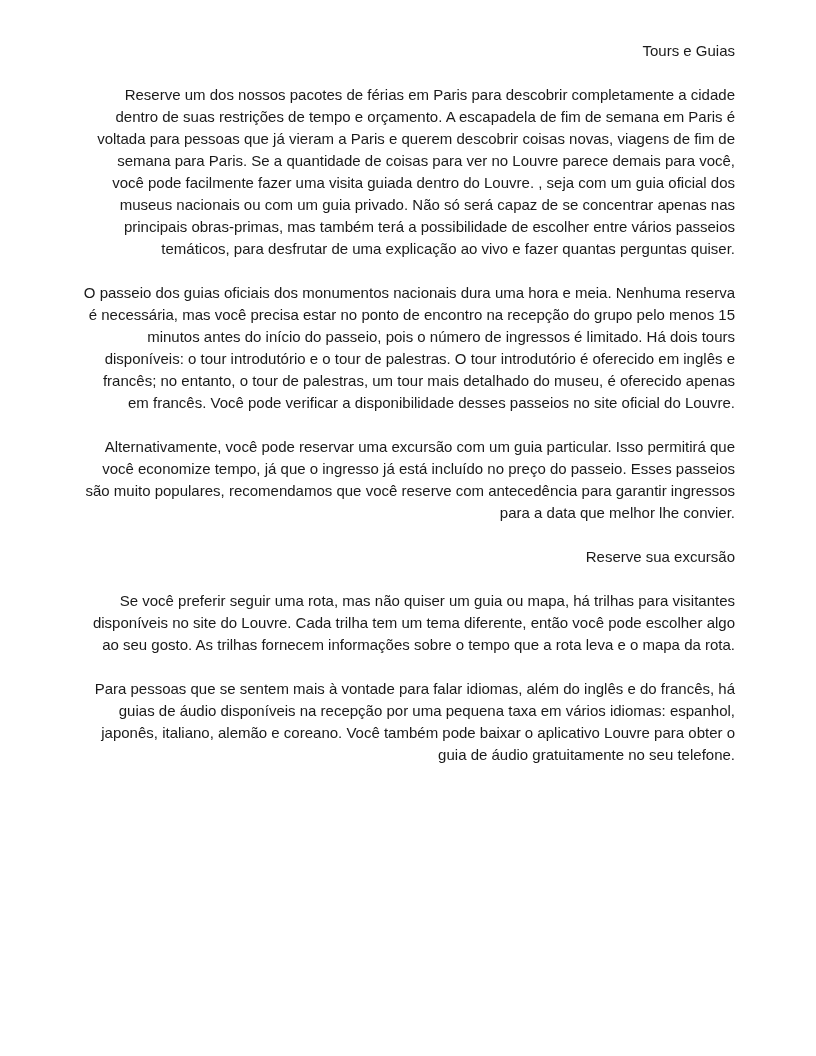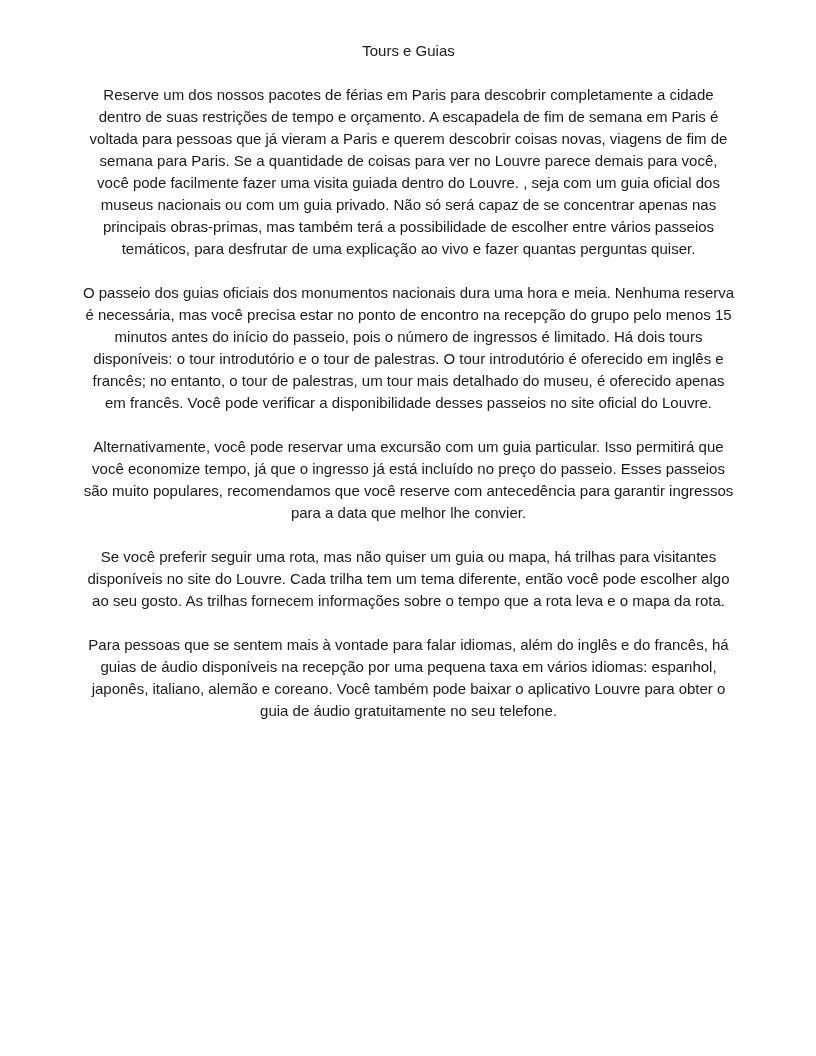--- a/index.html
+++ b/index.html
@@ -18,33 +18,34 @@
     width: 816px;
     height: 1056px;
     padding: 40px 81px 0 82px;
     background: #ffffff;
   }
   .doc-page p {
     margin: 0 0 22px 0;
     font-size: 15px;
     line-height: 22px;
     color: #1a1a1a;
-    text-align: center;
+    text-align: right;
     word-spacing: normal;
   }
 </style>
 </head>
 <body>
 
 <div class="doc-page">
   <p>Tours e Guias</p>
 
   <p>Reserve um dos nossos pacotes de férias em Paris para descobrir completamente a cidade dentro de suas restrições de tempo e orçamento. A escapadela de fim de semana em Paris é voltada para pessoas que já vieram a Paris e querem descobrir coisas novas, viagens de fim de semana para Paris. Se a quantidade de coisas para ver no Louvre parece demais para você, você pode facilmente fazer uma visita guiada dentro do Louvre. , seja com um guia oficial dos museus nacionais ou com um guia privado. Não só será capaz de se concentrar apenas nas principais obras-primas, mas também terá a possibilidade de escolher entre vários passeios temáticos, para desfrutar de uma explicação ao vivo e fazer quantas perguntas quiser.</p>
 
   <p>O passeio dos guias oficiais dos monumentos nacionais dura uma hora e meia. Nenhuma reserva é necessária, mas você precisa estar no ponto de encontro na recepção do grupo pelo menos 15 minutos antes do início do passeio, pois o número de ingressos é limitado. Há dois tours disponíveis: o tour introdutório e o tour de palestras. O tour introdutório é oferecido em inglês e francês; no entanto, o tour de palestras, um tour mais detalhado do museu, é oferecido apenas em francês. Você pode verificar a disponibilidade desses passeios no site oficial do Louvre.</p>
 
   <p>Alternativamente, você pode reservar uma excursão com um guia particular. Isso permitirá que você economize tempo, já que o ingresso já está incluído no preço do passeio. Esses passeios são muito populares, recomendamos que você reserve com antecedência para garantir ingressos para a data que melhor lhe convier.</p>
 
+  <p>Reserve sua excursão</p>
 
   <p>Se você preferir seguir uma rota, mas não quiser um guia ou mapa, há trilhas para visitantes disponíveis no site do Louvre. Cada trilha tem um tema diferente, então você pode escolher algo ao seu gosto. As trilhas fornecem informações sobre o tempo que a rota leva e o mapa da rota.</p>
 
   <p>Para pessoas que se sentem mais à vontade para falar idiomas, além do inglês e do francês, há guias de áudio disponíveis na recepção por uma pequena taxa em vários idiomas: espanhol, japonês, italiano, alemão e coreano. Você também pode baixar o aplicativo Louvre para obter o guia de áudio gratuitamente no seu telefone.</p>
 </div>
 
 </body></html>

